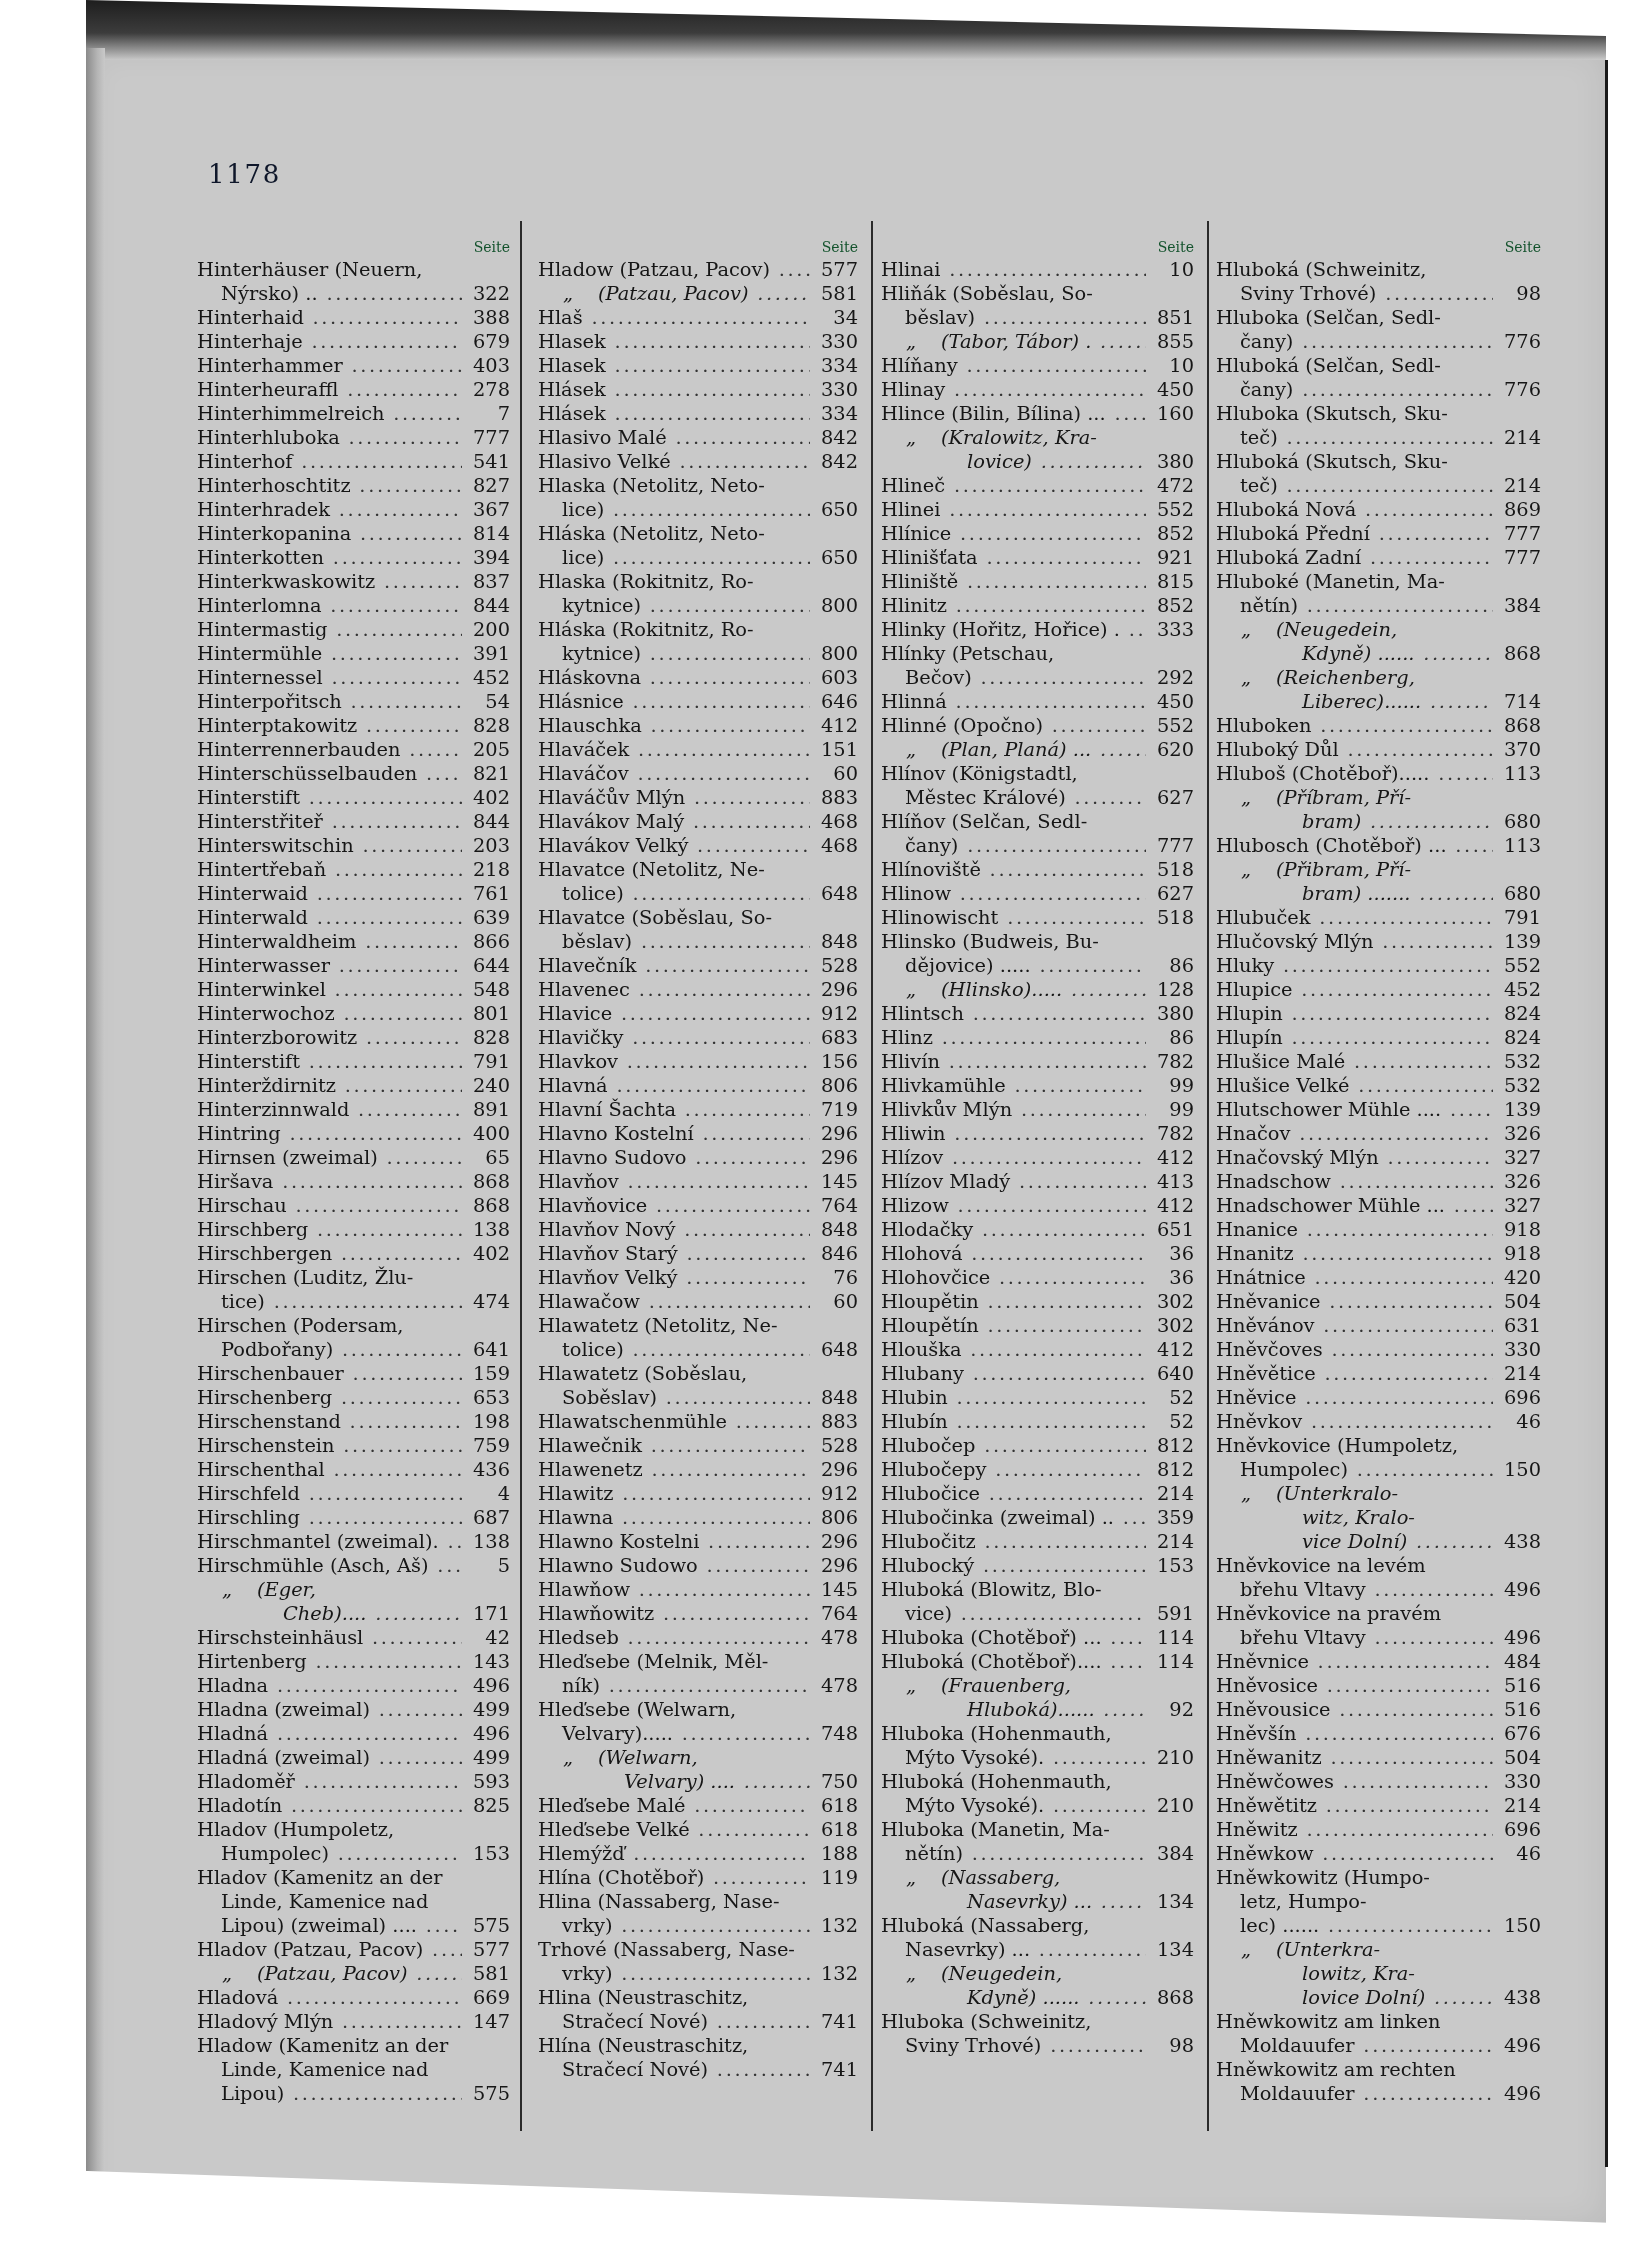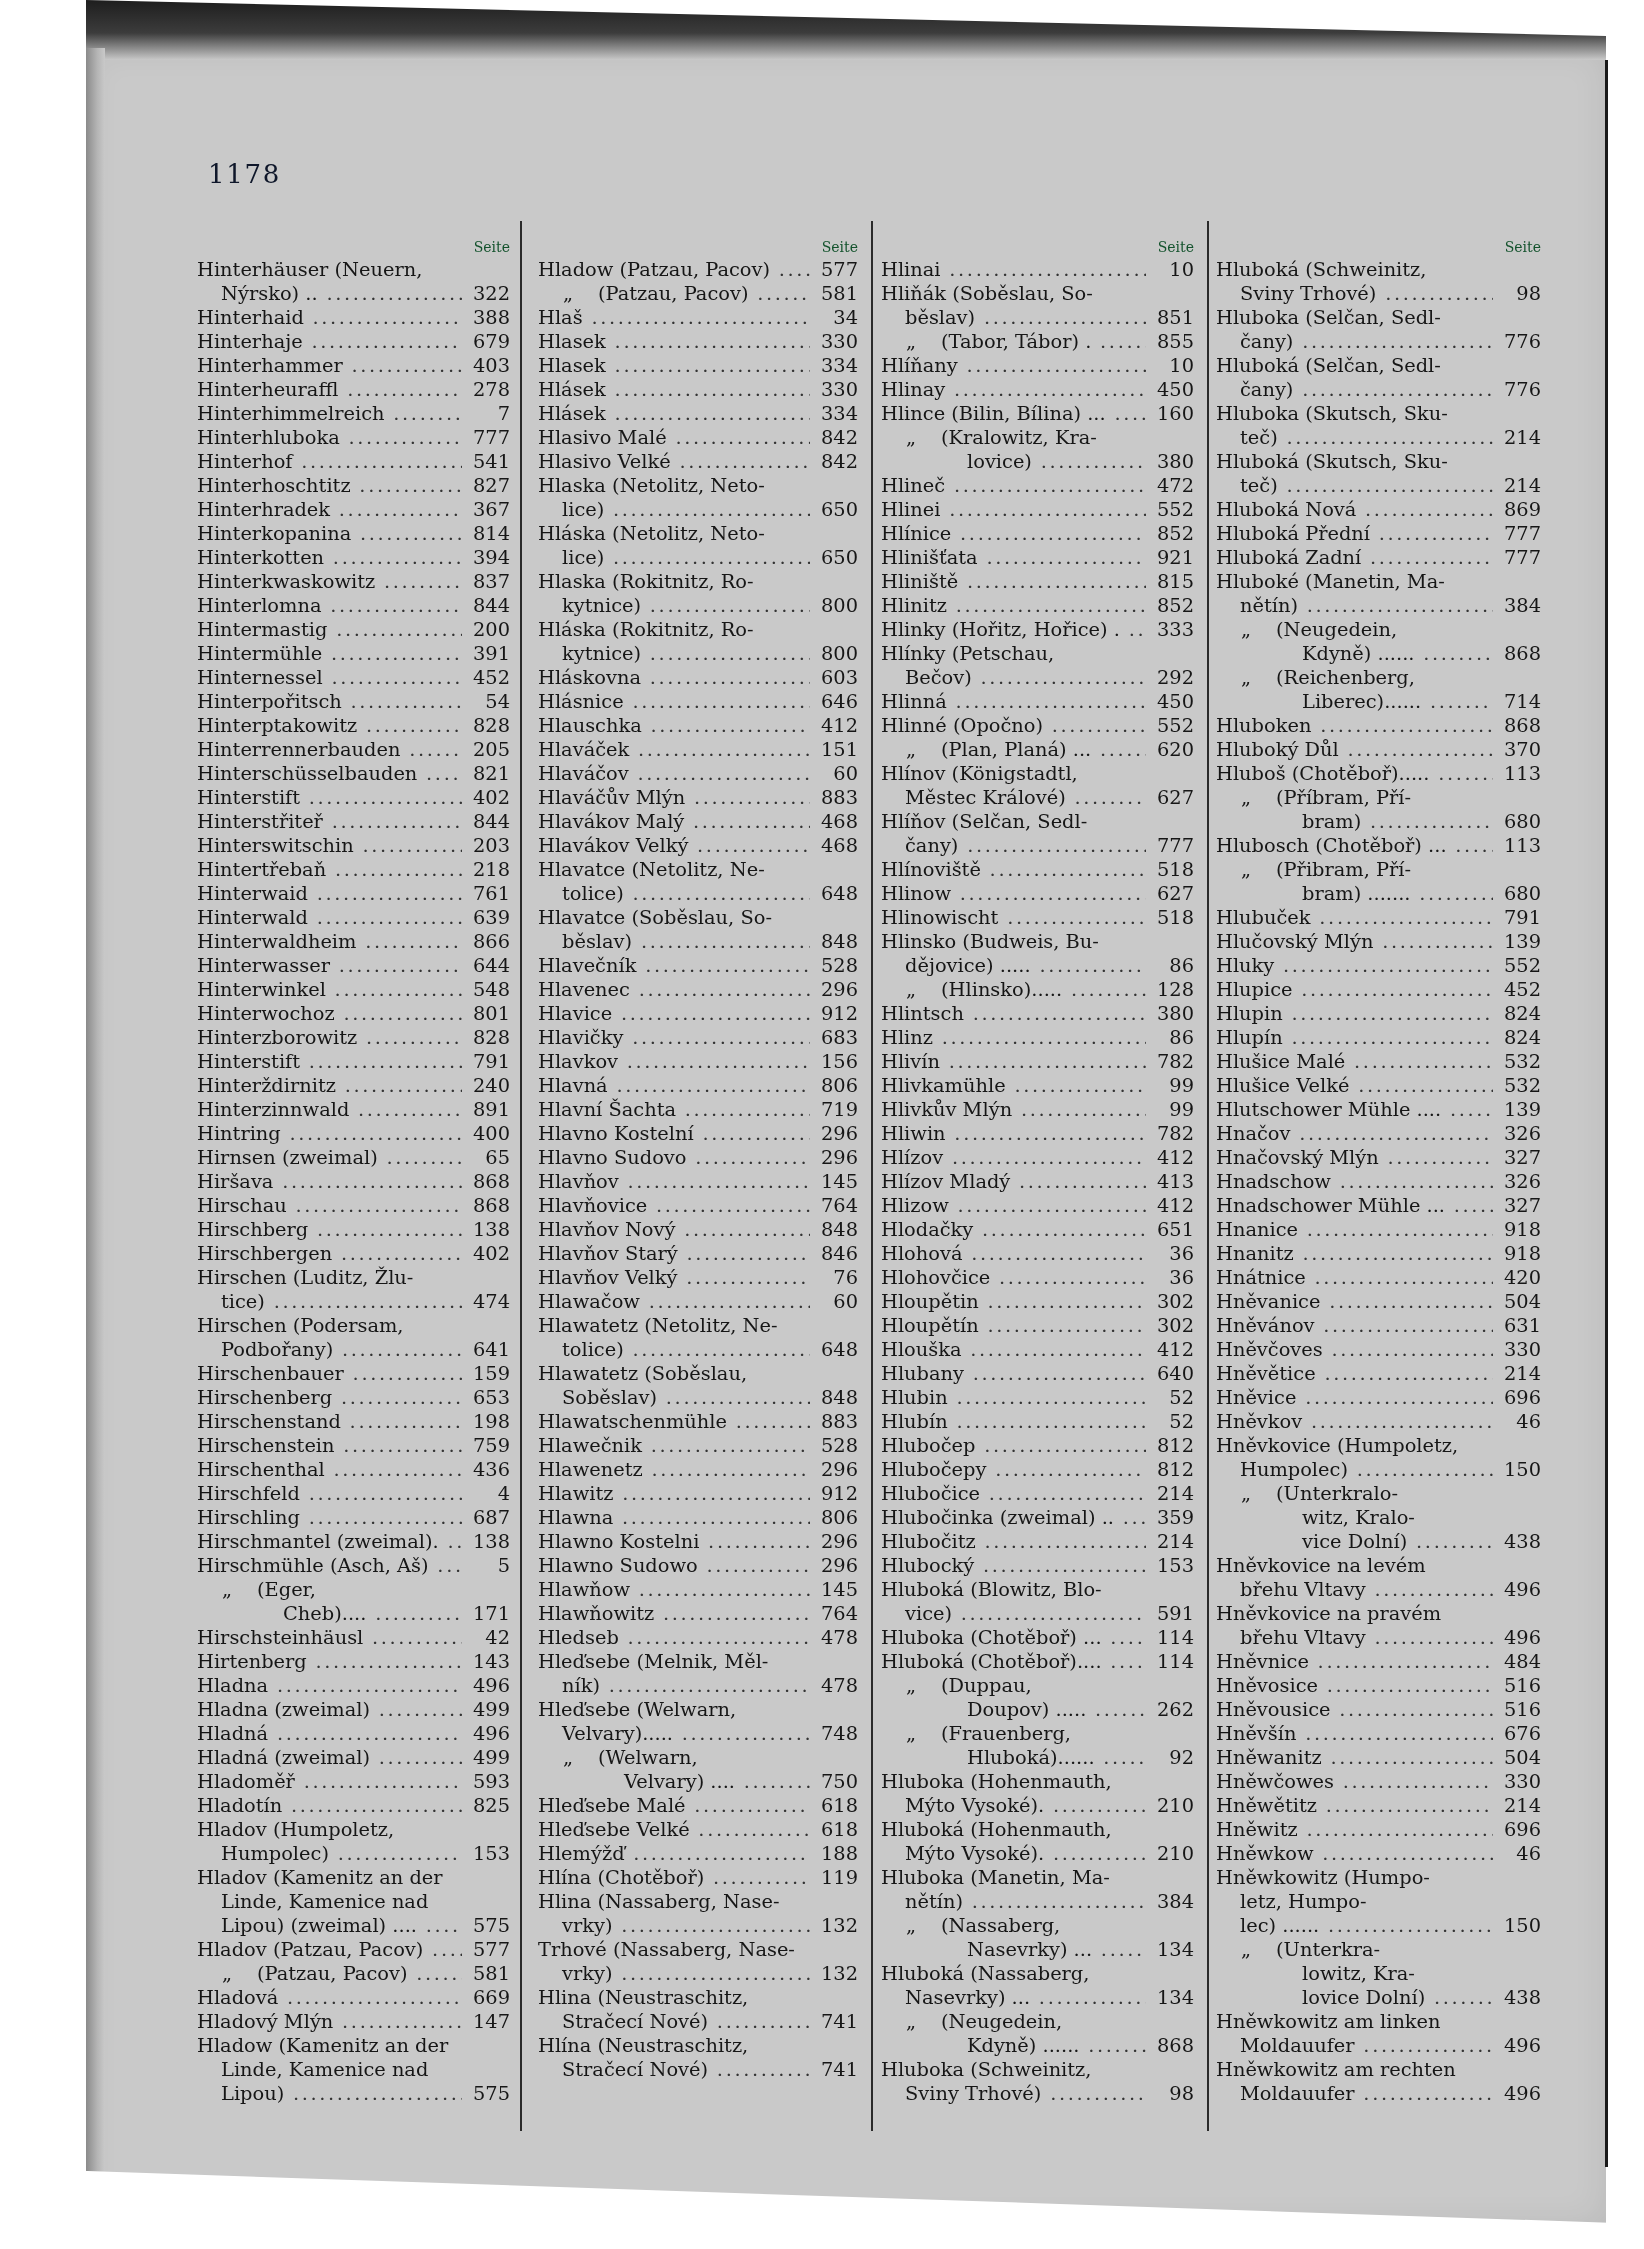--- a/index.html
+++ b/index.html
@@ -50,21 +50,21 @@
     text-align: right; font-size: 14px; height: 21px; line-height: 21px; color: #14532d; margin-top: 16px;
   }
   .entry {
     display: flex; align-items: flex-end; justify-content: space-between;
   }
   .entry .name {
     flex: 1; overflow: hidden; white-space: normal;
   }
   .entry .name .line { display: block; white-space: nowrap; overflow: hidden; }
   .entry .name .line.cont { padding-left: 24px; }
-  .entry .name .line.ditto-cont { padding-left: 86px; }
+  .entry .name .line.ditto-cont { padding-left: 86px; font-style: italic; }
   .entry .name .line.last::after {
     content: " ...................................................";
     letter-spacing: 2.6px; color: #333;
   }
   .entry .page {
     position: static; width: auto; height: auto; background: none; box-shadow: none;
     min-width: 41px; text-align: right; padding-left: 7px;
   }
   .ditto-mark { display: inline-block; width: 60px; text-align: center; }
 </style>
@@ -1207,27 +1207,20 @@
         <div class="page">114</div>
       </div>
       <div class="entry">
         <div class="name">
           <span class="line last">Hluboká (Chotěboř)....</span>
         </div>
         <div class="page">114</div>
       </div>
       <div class="entry">
         <div class="name">
-          <span class="line ditto-cont" style="padding-left: 0px;"><span class="ditto-mark">„</span><span>(Duppau,</span></span>
-          <span class="line ditto-cont last">Doupov) .....</span>
-        </div>
-        <div class="page">262</div>
-      </div>
-      <div class="entry">
-        <div class="name">
           <span class="line ditto-cont" style="padding-left: 0px;"><span class="ditto-mark">„</span><span>(Frauenberg,</span></span>
           <span class="line ditto-cont last">Hluboká)......</span>
         </div>
         <div class="page">92</div>
       </div>
       <div class="entry">
         <div class="name">
           <span class="line">Hluboka (Hohenmauth,</span>
           <span class="line cont last">Mýto Vysoké).</span>
         </div>

